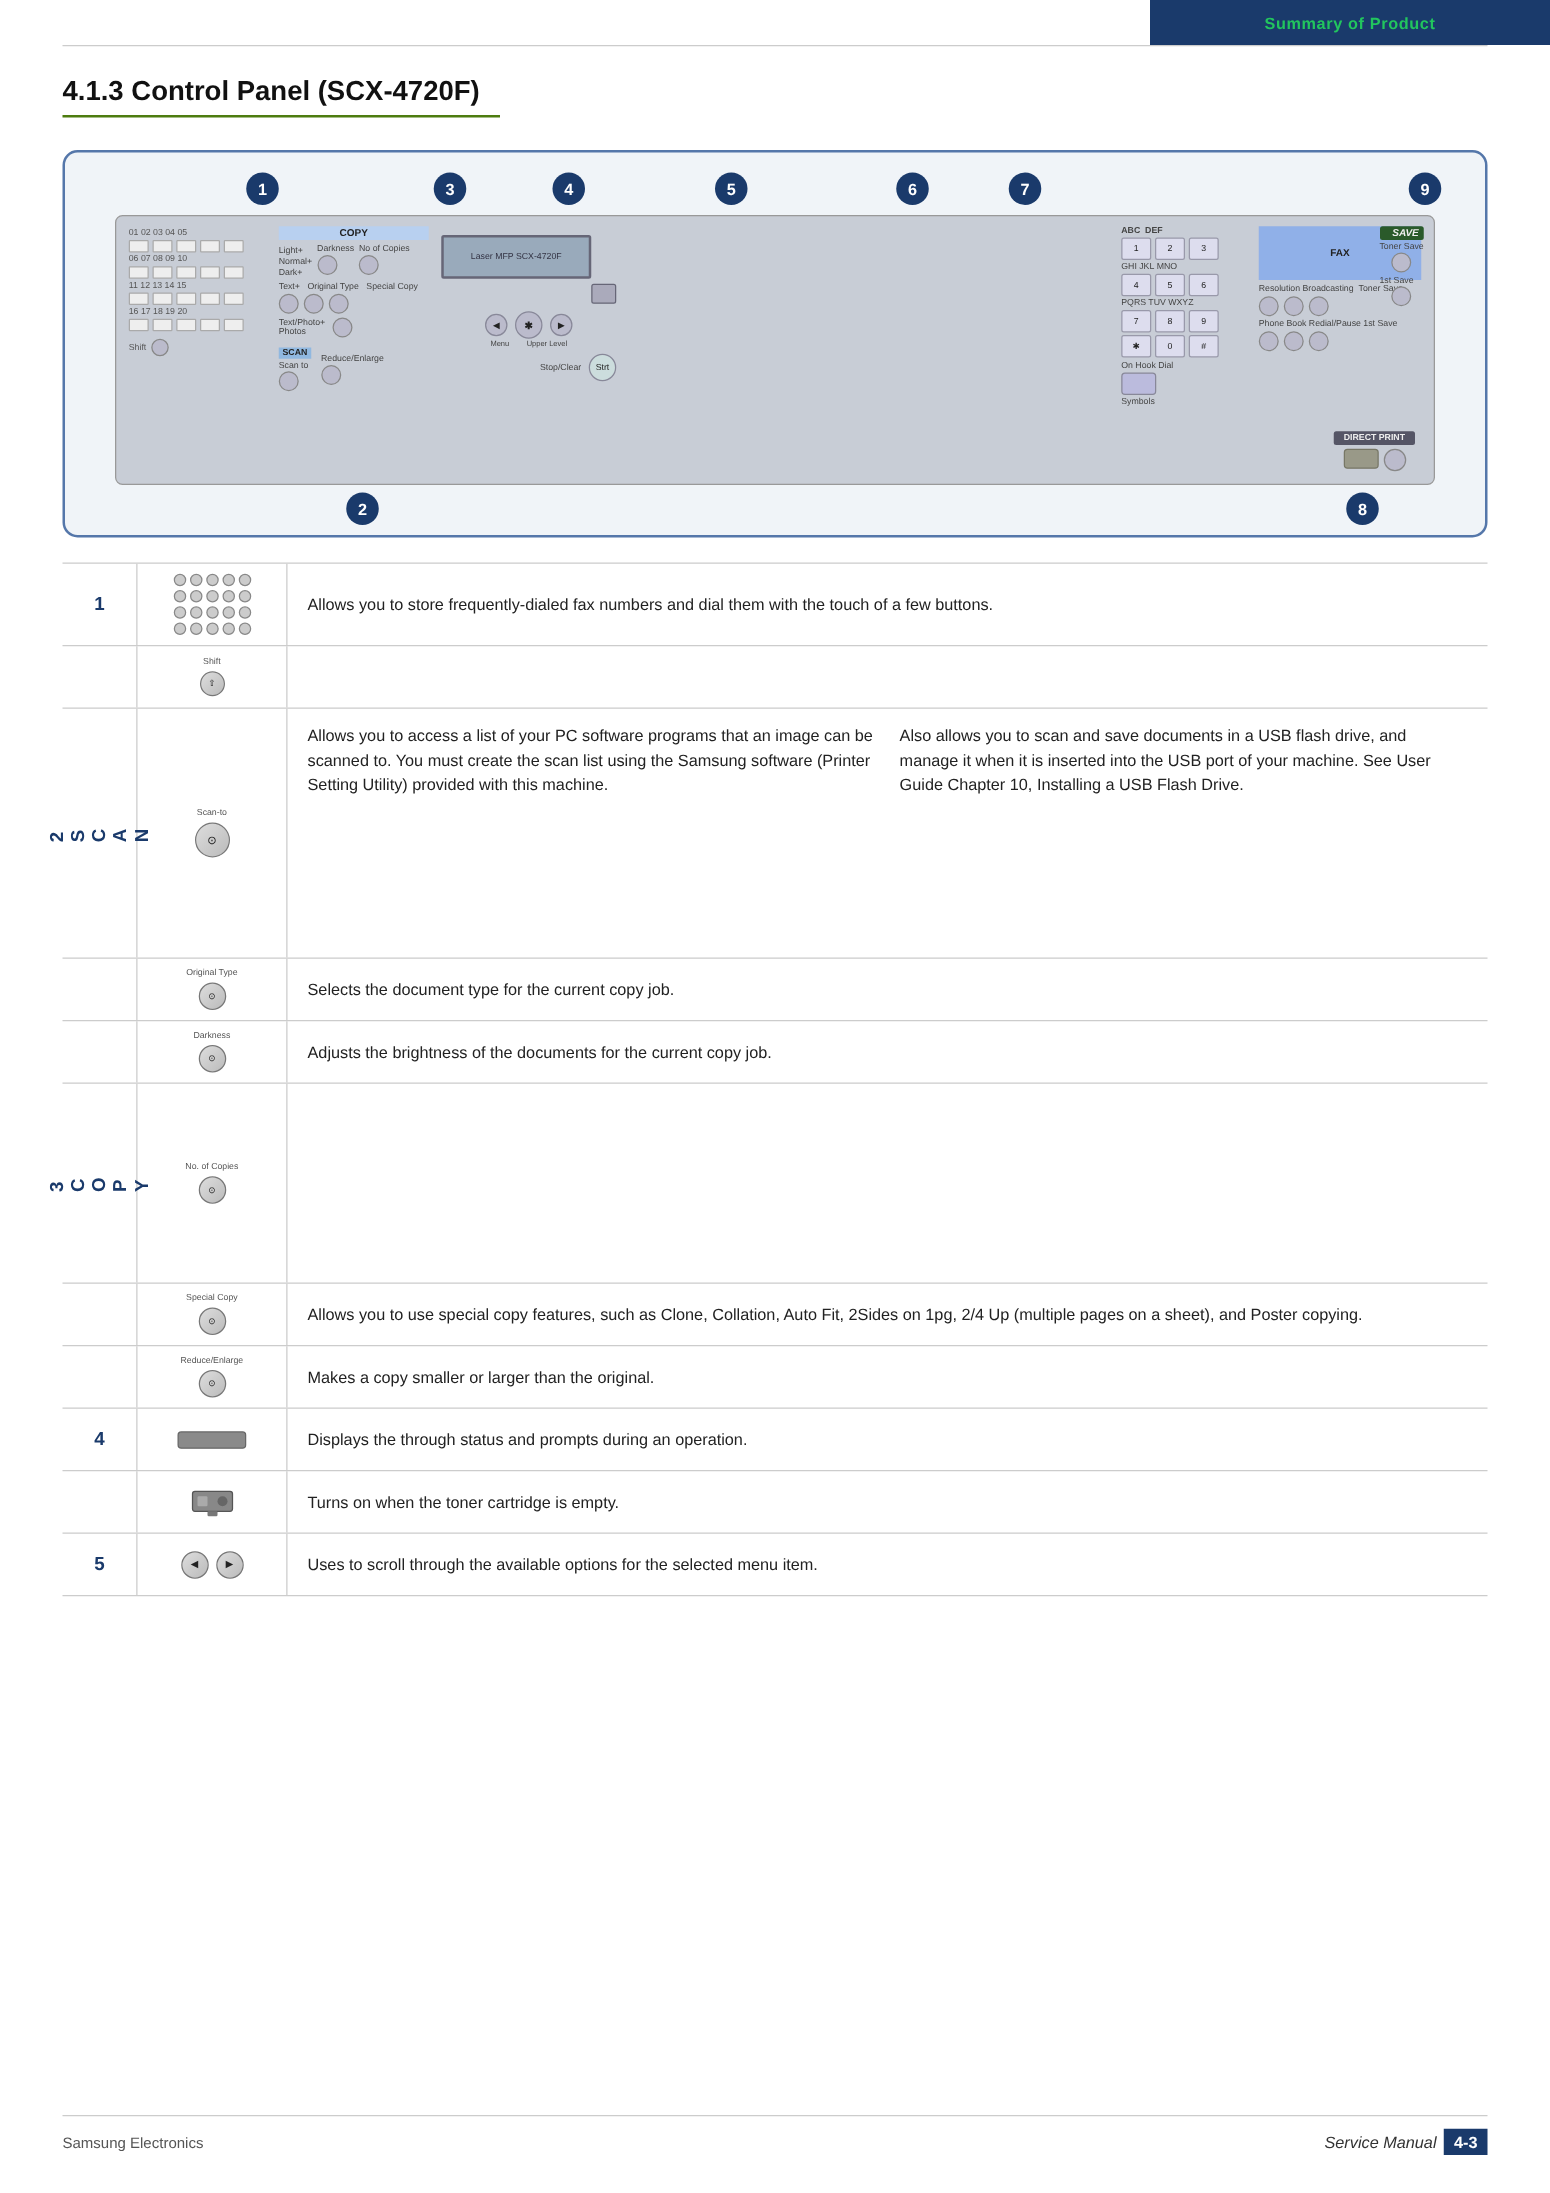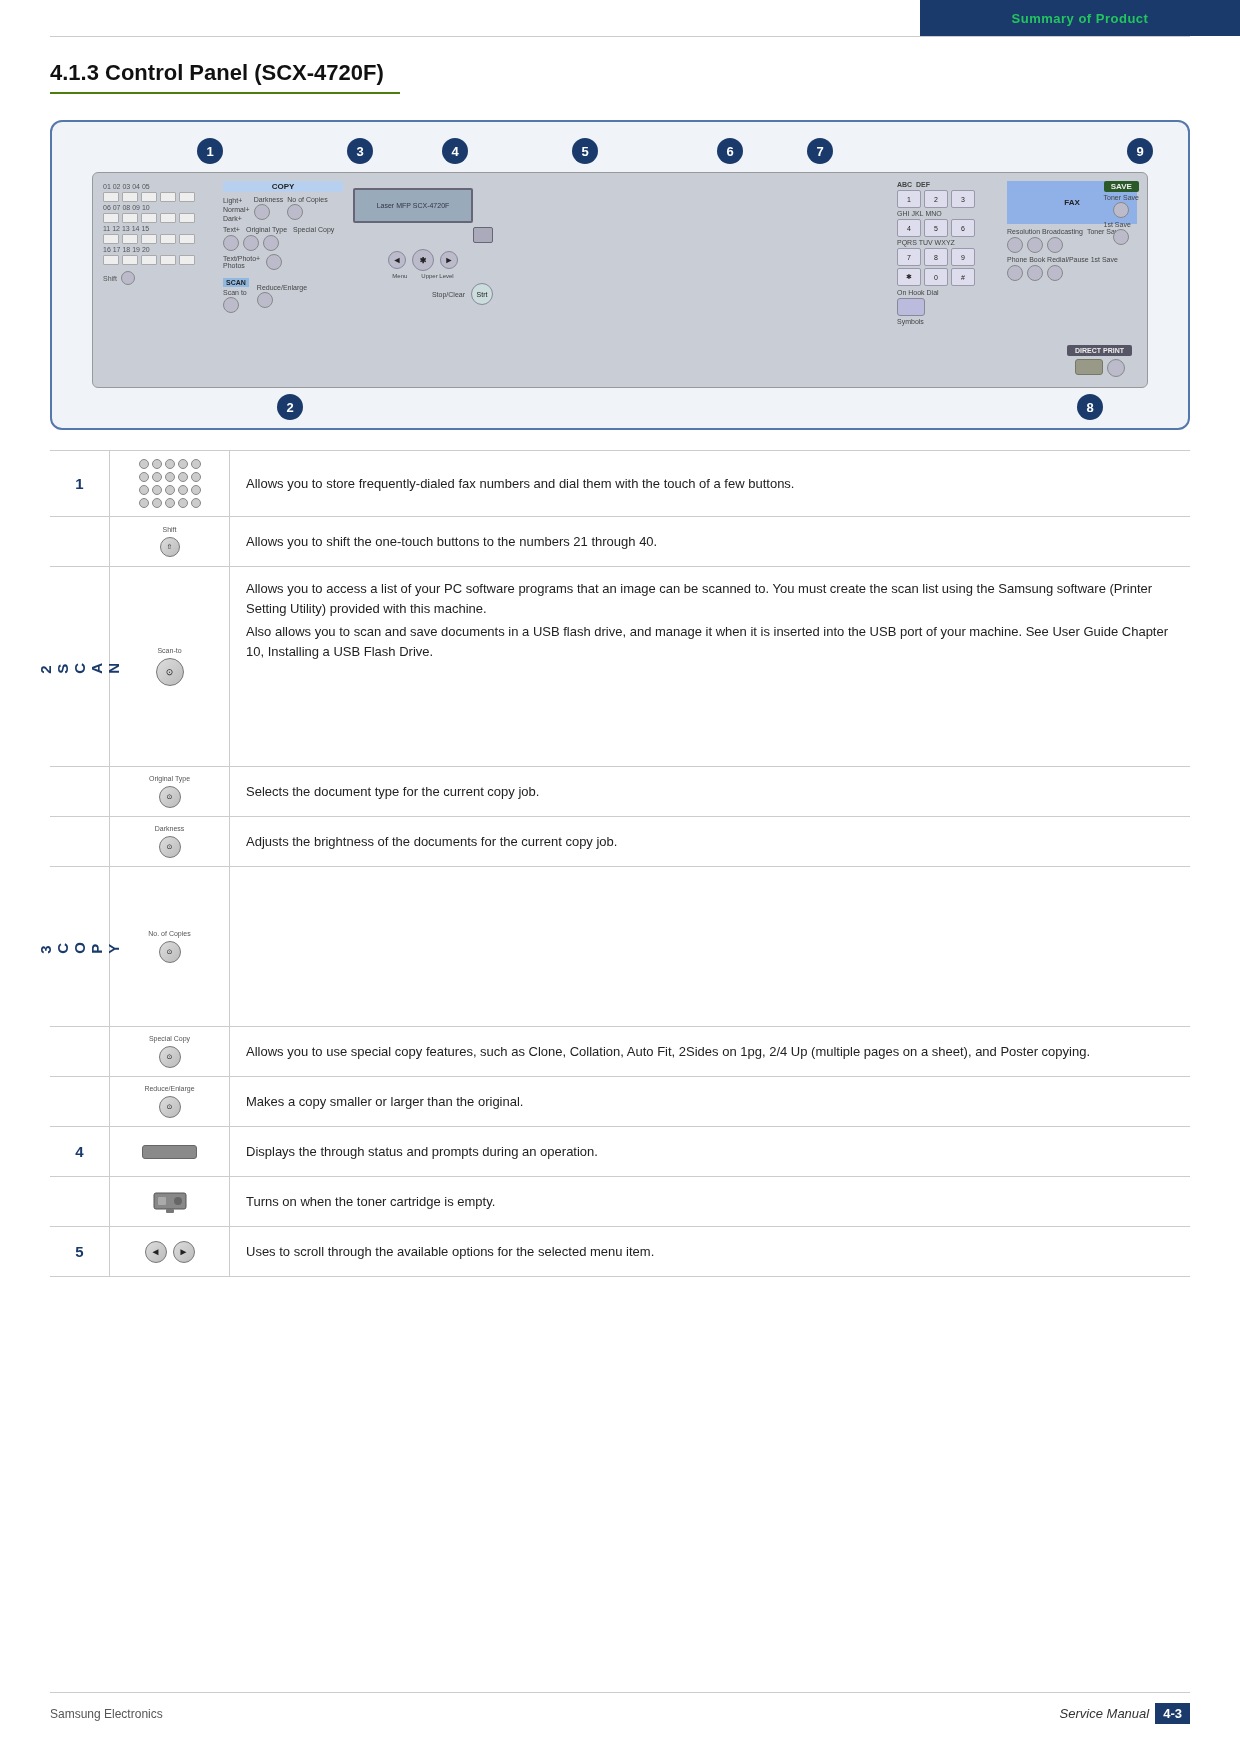--- a/index.html
+++ b/index.html
@@ -523,21 +523,21 @@
       </div>
       <div style="font-size:7px;color:#444;margin-bottom:2px;">Phone Book Redial/Pause  1st Save</div>
       <div style="display:flex;gap:4px;margin-bottom:3px;">
         <div class="knob"></div>
           <div class="knob"></div>
           <div class="knob"></div>
       </div>
     </div>
 
     <div style="position:absolute;top:8px;right:8px;">
-      <div style="background:#2a5a2a;color:#eee;font-size:8px;font-weight:bold;padding:1px 4px;text-align:center;border-radius:2px;">SAVE</div>
+      <div style="background:#2a5a2a;color:#eee;font-size:8px;font-weight:bold;padding:1px 4px;text-align:right;border-radius:2px;font-style:italic;">SAVE</div>
       <div style="font-size:7px;color:#444;margin-top:2px;">Toner Save</div>
       <div class="knob" style="margin-top:1px;margin-left:auto;margin-right:auto;"></div>
       <div style="font-size:7px;color:#444;margin-top:3px;">1st Save</div>
       <div class="knob" style="margin-top:1px;margin-left:auto;margin-right:auto;"></div>
     </div>
 
     <div style="position:absolute;bottom:10px;right:15px;">
       <div style="background:#556;color:#eee;font-size:7px;padding:2px 8px;border-radius:2px;font-weight:bold;">DIRECT PRINT</div>
       <div style="display:flex;gap:4px;margin-top:3px;justify-content:center;">
         <div style="width:28px;height:16px;border-radius:3px;background:#998;border:1px solid #776;"></div>
@@ -589,34 +589,31 @@
       Allows you to store frequently-dialed fax numbers and dial them with the touch of a few buttons.
     </div>
   </div>
 
   <div class="table-row">
     <div class="col-num horizontal"></div>
     <div class="col-icon">
       <div class="icon-label">Shift</div>
       <div class="icon-button-small">⇧</div>
     </div>
-    <div class="col-desc">
-      Allows you to shift the one-touch buttons to the numbers 21 through 40.
-    </div>
   </div>
 
   <div class="table-row" style="min-height:200px;">
     <div class="col-num">
       <span style="writing-mode:vertical-rl;transform:rotate(180deg);font-size:15px;font-weight:bold;color:#1a3a6b;letter-spacing:3px;">2<br>S<br>C<br>A<br>N</span>
     </div>
     <div class="col-icon">
       <div class="icon-label">Scan-to</div>
       <div class="icon-button-small" style="width:28px;height:28px;font-size:9px;">⊙</div>
     </div>
-    <div class="col-desc" style="flex-direction:column;align-items:center;gap:4px;padding-top:12px;">
+    <div class="col-desc" style="flex-direction:row;align-items:flex-start;gap:4px;padding-top:12px;">
       <span>Allows you to access a list of your PC software programs that an image can be scanned to. You must create the scan list using the Samsung software (Printer Setting Utility) provided with this machine.</span>
       <span>Also allows you to scan and save documents in a USB flash drive, and manage it when it is inserted into the USB port of your machine. See User Guide Chapter 10, Installing a USB Flash Drive.</span>
     </div>
   </div>
 
   <div class="table-row">
     <div class="col-num horizontal"></div>
     <div class="col-icon">
       <div class="icon-label">Original Type</div>
       <div class="icon-button-small" style="width:22px;height:22px;">⊙</div>

